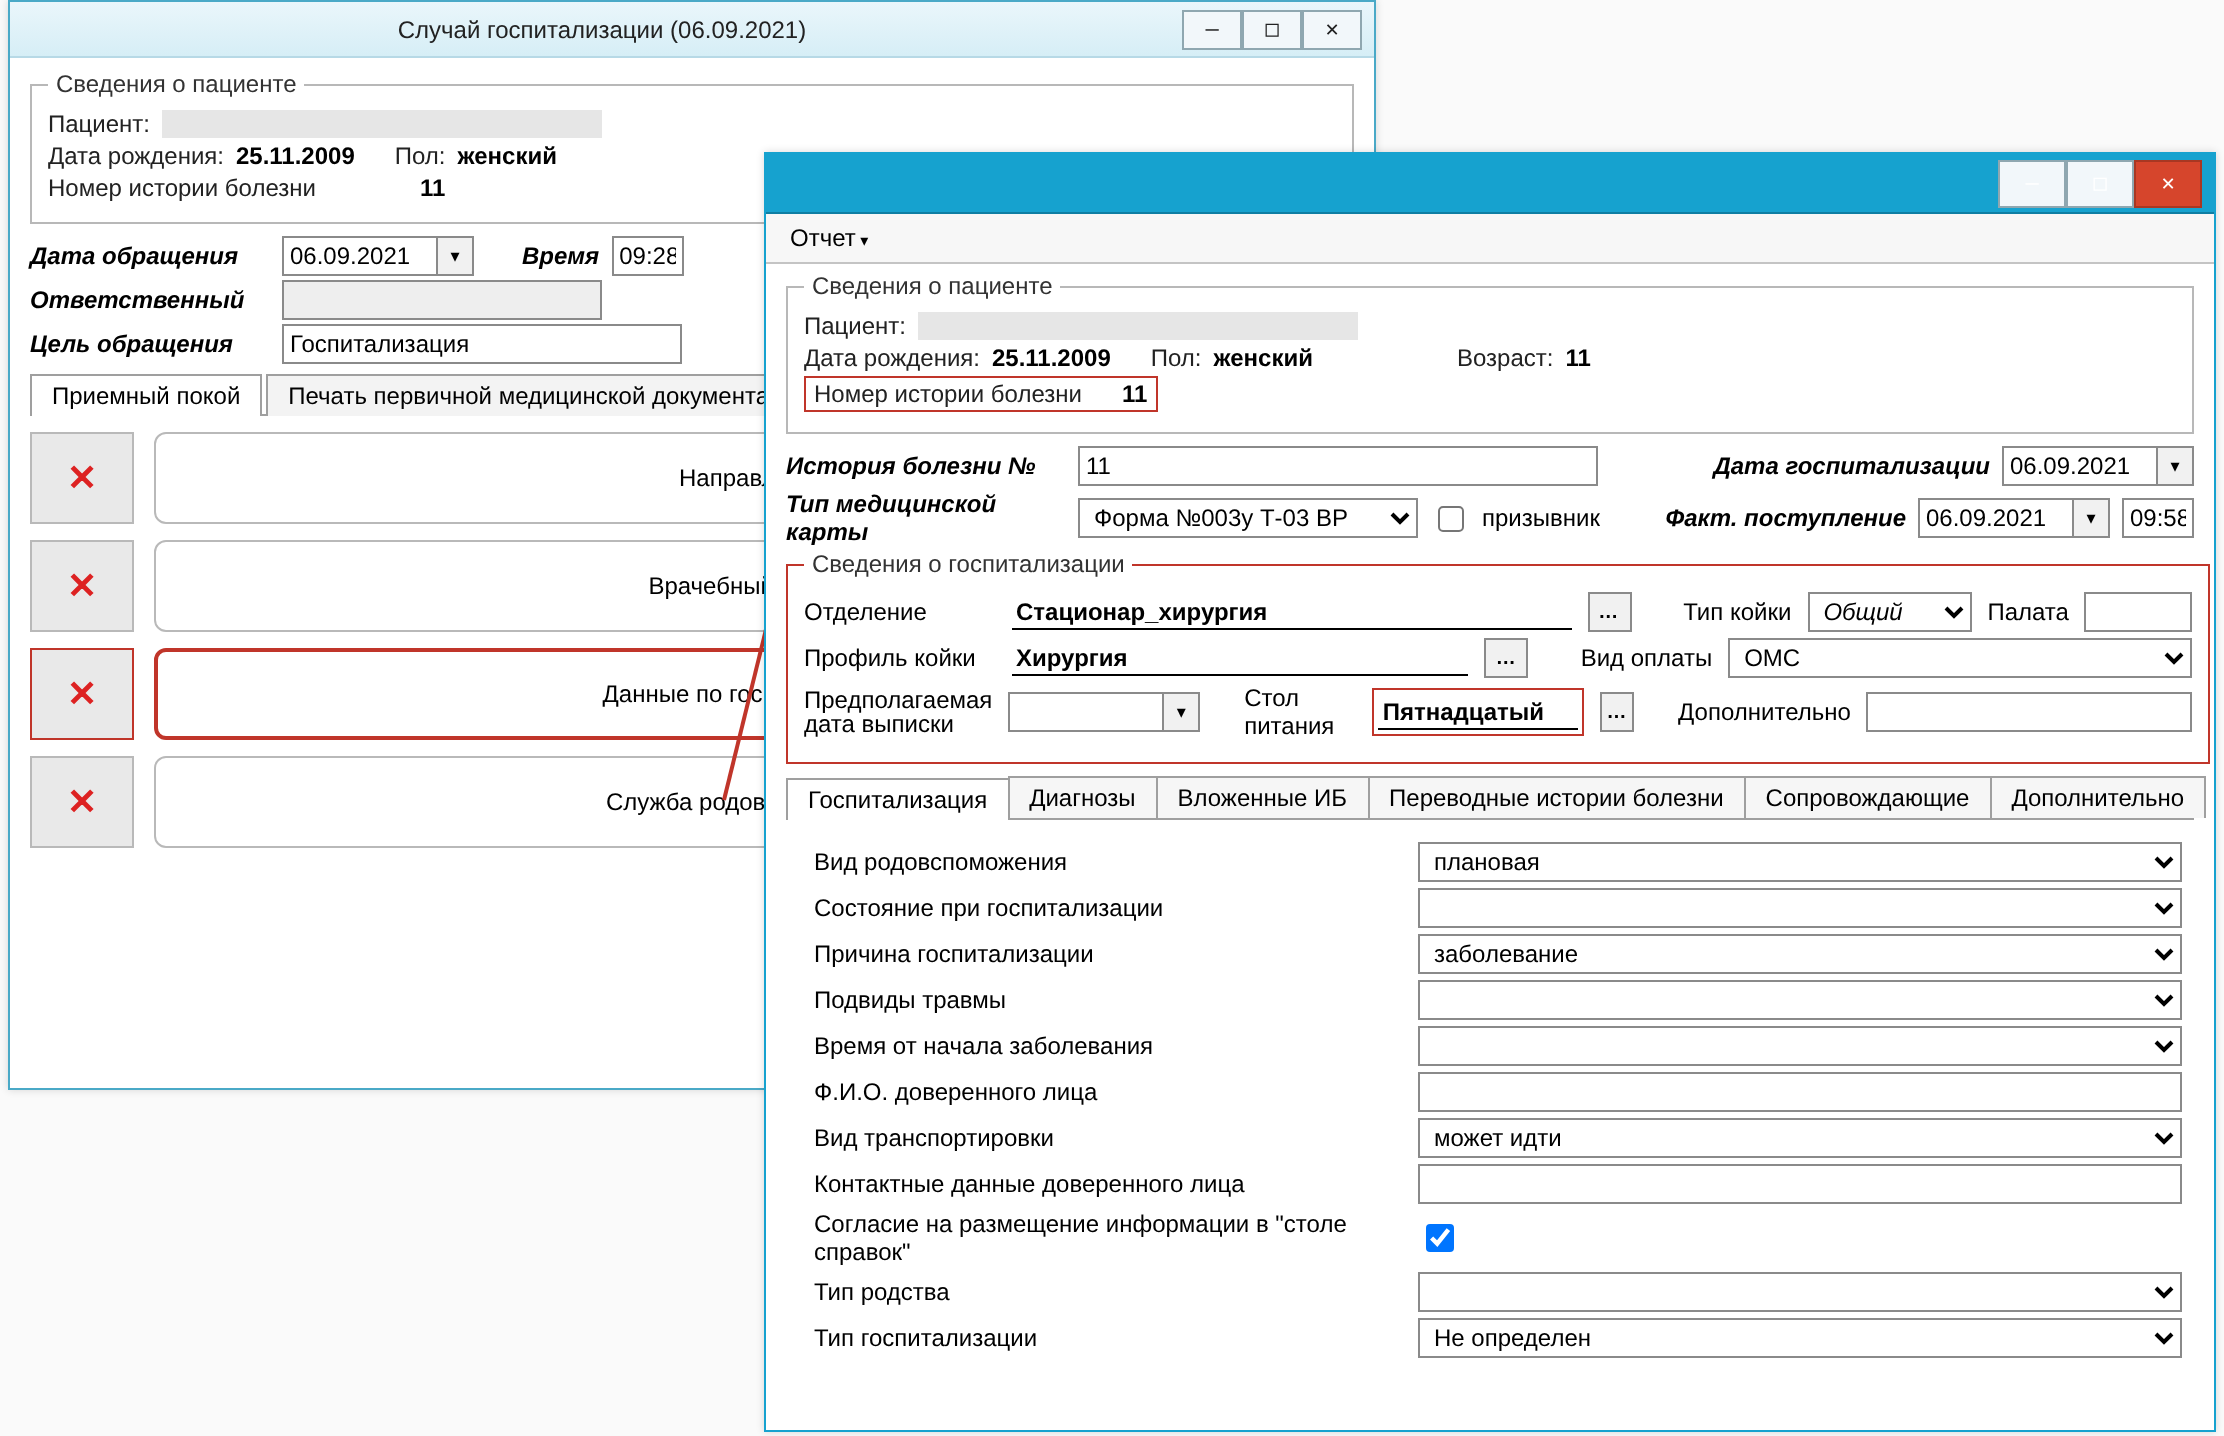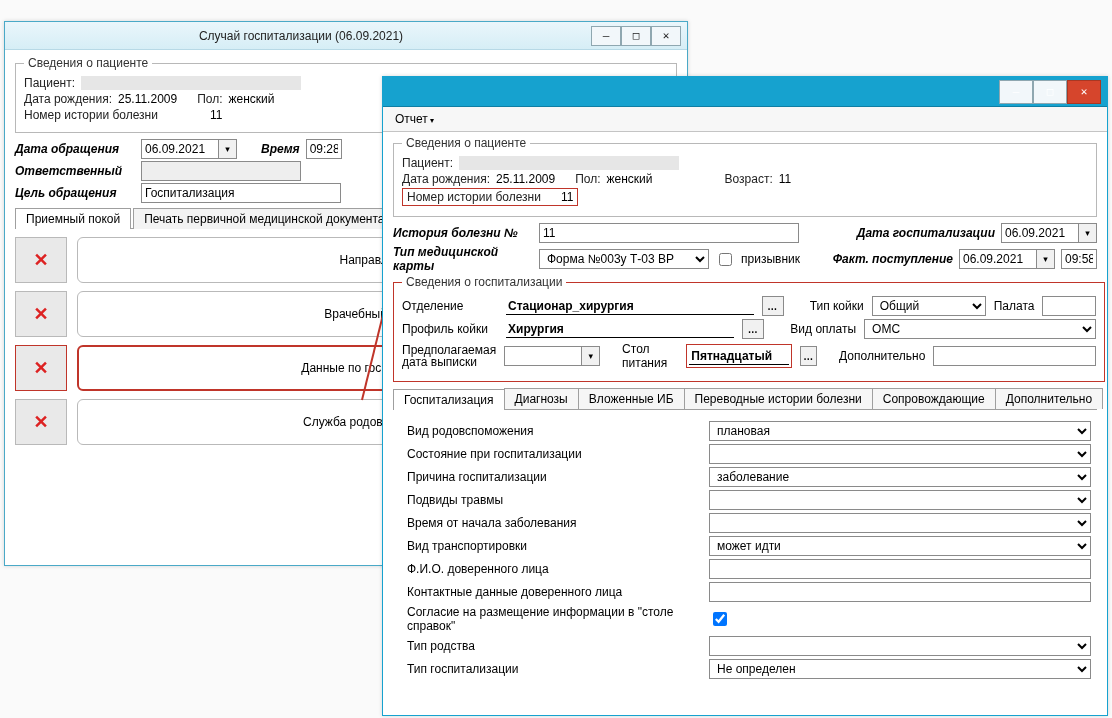--- a/index.html
+++ b/index.html
@@ -1,41 +1,41 @@
 <!DOCTYPE html>
 <html><head>
 <meta charset="utf-8">
 <style>
   * { box-sizing: border-box; font-family: "Segoe UI", Tahoma, sans-serif; font-size: 12px; }
   body { margin: 0; padding: 6px; background: #fafafa; position: relative; height: 718px; width: 1112px; overflow: hidden; }
 
   
   .window { position: absolute; background: #fff; border: 1px solid #4aa9c7; box-shadow: 0 0 4px rgba(0,0,0,.15); }
-  .win1 { left: 4px; top: 21px; width: 684px; height: 545px; }
+  .win1 { left: 4px; top: 0; width: 684px; height: 545px; }
   .win2 { left: 382px; top: 76px; width: 726px; height: 640px; border-color:#16a2cf; }
 
   .titlebar { display: flex; align-items: center; height: 28px; background: linear-gradient(#eaf6fb,#d6eef6); border-bottom: 1px solid #b7d9e6; padding: 0 6px; font-size: 13px; color:#222; }
   .win2 .titlebar { background:#16a2cf; color:#fff; border-bottom:1px solid #0f7ea3; height:30px; }
   .titlebar .caption { flex:1; text-align:center; }
   .win2 .titlebar .caption { text-align:left; }
   .ctl-btns { display:flex; gap:0; }
   .ctl-btn { width:30px; height:20px; border:1px solid #8fa7b0; background:#f2f7fa; display:flex;align-items:center;justify-content:center; font-family:monospace; font-size:11px; cursor:pointer; }
   .win2 .ctl-btn { height:24px; width:34px; }
   .ctl-close2 { background:#d6452c; color:#fff; border-color:#a93722; }
 
   .client { padding:6px 10px; position:relative; }
   .win2 .client{ padding:4px 10px 8px; }
 
   fieldset { border:1px solid #b8b8b8; padding:4px 8px 8px; margin:0 0 6px; }
   legend { padding:0 4px; color:#333; }
   .row { display:flex; align-items:center; gap:6px; margin:2px 0; }
   .lbl { color:#222; }
   .bold { font-weight:bold; }
   .italic { font-style:italic; }
-  .val { font-weight:normal; }
+  .val { font-weight:bold; }
   .spacer { flex:1; }
 
   input[type=text], select { border:1px solid #8a8a8a; height:20px; padding:1px 3px; background:#fff; }
   .date-in{ width:78px; }
   .time-in{ width:36px; }
   .btn-drop{ width:18px;height:20px;border:1px solid #8a8a8a;border-left:none;background:#f1f1f1;display:flex;align-items:center;justify-content:center;font-size:9px;cursor:pointer; }
   .combo{display:flex;}
 
   
   .tabs1{display:flex;border-bottom:1px solid #9f9f9f;margin-top:4px;}
@@ -61,21 +61,21 @@
 
   .hl-red{border:1.5px solid #c0352a;padding:1px 4px;display:inline-flex;gap:20px;align-items:center;}
   .win2 fieldset.hosp{border:1.5px solid #c0352a;}
 
   .field-row{display:flex;align-items:center;margin:3px 0;gap:8px;}
   .field-row .flabel{width:96px;}
   .under-in{flex:1;border:none;border-bottom:1px solid #000;height:18px;font-weight:bold;}
   .dots-btn{width:22px;height:20px;border:1px solid #8a8a8a;background:#f1f1f1;display:flex;align-items:center;justify-content:center;cursor:pointer;font-weight:bold;letter-spacing:1px;font-size:10px;}
   .hl-under{border:1.5px solid #c0352a;padding:2px;}
 
-  .sel-sm{width:114px;}
+  .sel-sm{width:82px;font-style:italic;}
   .sel-md{width:170px;}
   .txt-sm{width:54px;}
 
   
   .tabs2{display:flex;border-bottom:1px solid #9f9f9f;margin-top:6px;}
   .tab2{padding:3px 10px;border:1px solid #9f9f9f;border-bottom:none;background:#f6f6f6;margin-right:-1px;cursor:pointer;font-size:12px;white-space:nowrap;}
   .tab2.active{background:#fff;position:relative;top:1px;}
 
   .form-area{padding:8px 6px;}
   .frow{display:flex;align-items:center;margin:3px 0;}
@@ -309,28 +309,28 @@
         </div>
       <div class="frow">
           <span class="fl">Подвиды травмы</span>
           <span class="fv"><select><option></option></select></span>
         </div>
       <div class="frow">
           <span class="fl">Время от начала заболевания</span>
           <span class="fv"><select><option></option></select></span>
         </div>
       <div class="frow">
+          <span class="fl">Ф.И.О. доверенного лица</span>
+          <span class="fv"><input type="text" style=""></span>
+        </div>
+      <div class="frow">
           <span class="fl">Вид транспортировки</span>
           <span class="fv"><select><option>может идти</option></select></span>
         </div>
       <div class="frow">
-          <span class="fl">Ф.И.О. доверенного лица</span>
-          <span class="fv"><input type="text" style=""></span>
-        </div>
-      <div class="frow">
           <span class="fl">Контактные данные доверенного лица</span>
           <span class="fv"><input type="text" style=""></span>
         </div>
       <div class="frow">
           <span class="fl">Согласие на размещение информации в "столе справок"</span>
           <span class="fv"><input type="checkbox" checked="" style=""></span>
         </div>
       <div class="frow">
           <span class="fl">Тип родства</span>
           <span class="fv"><select><option></option></select></span>

